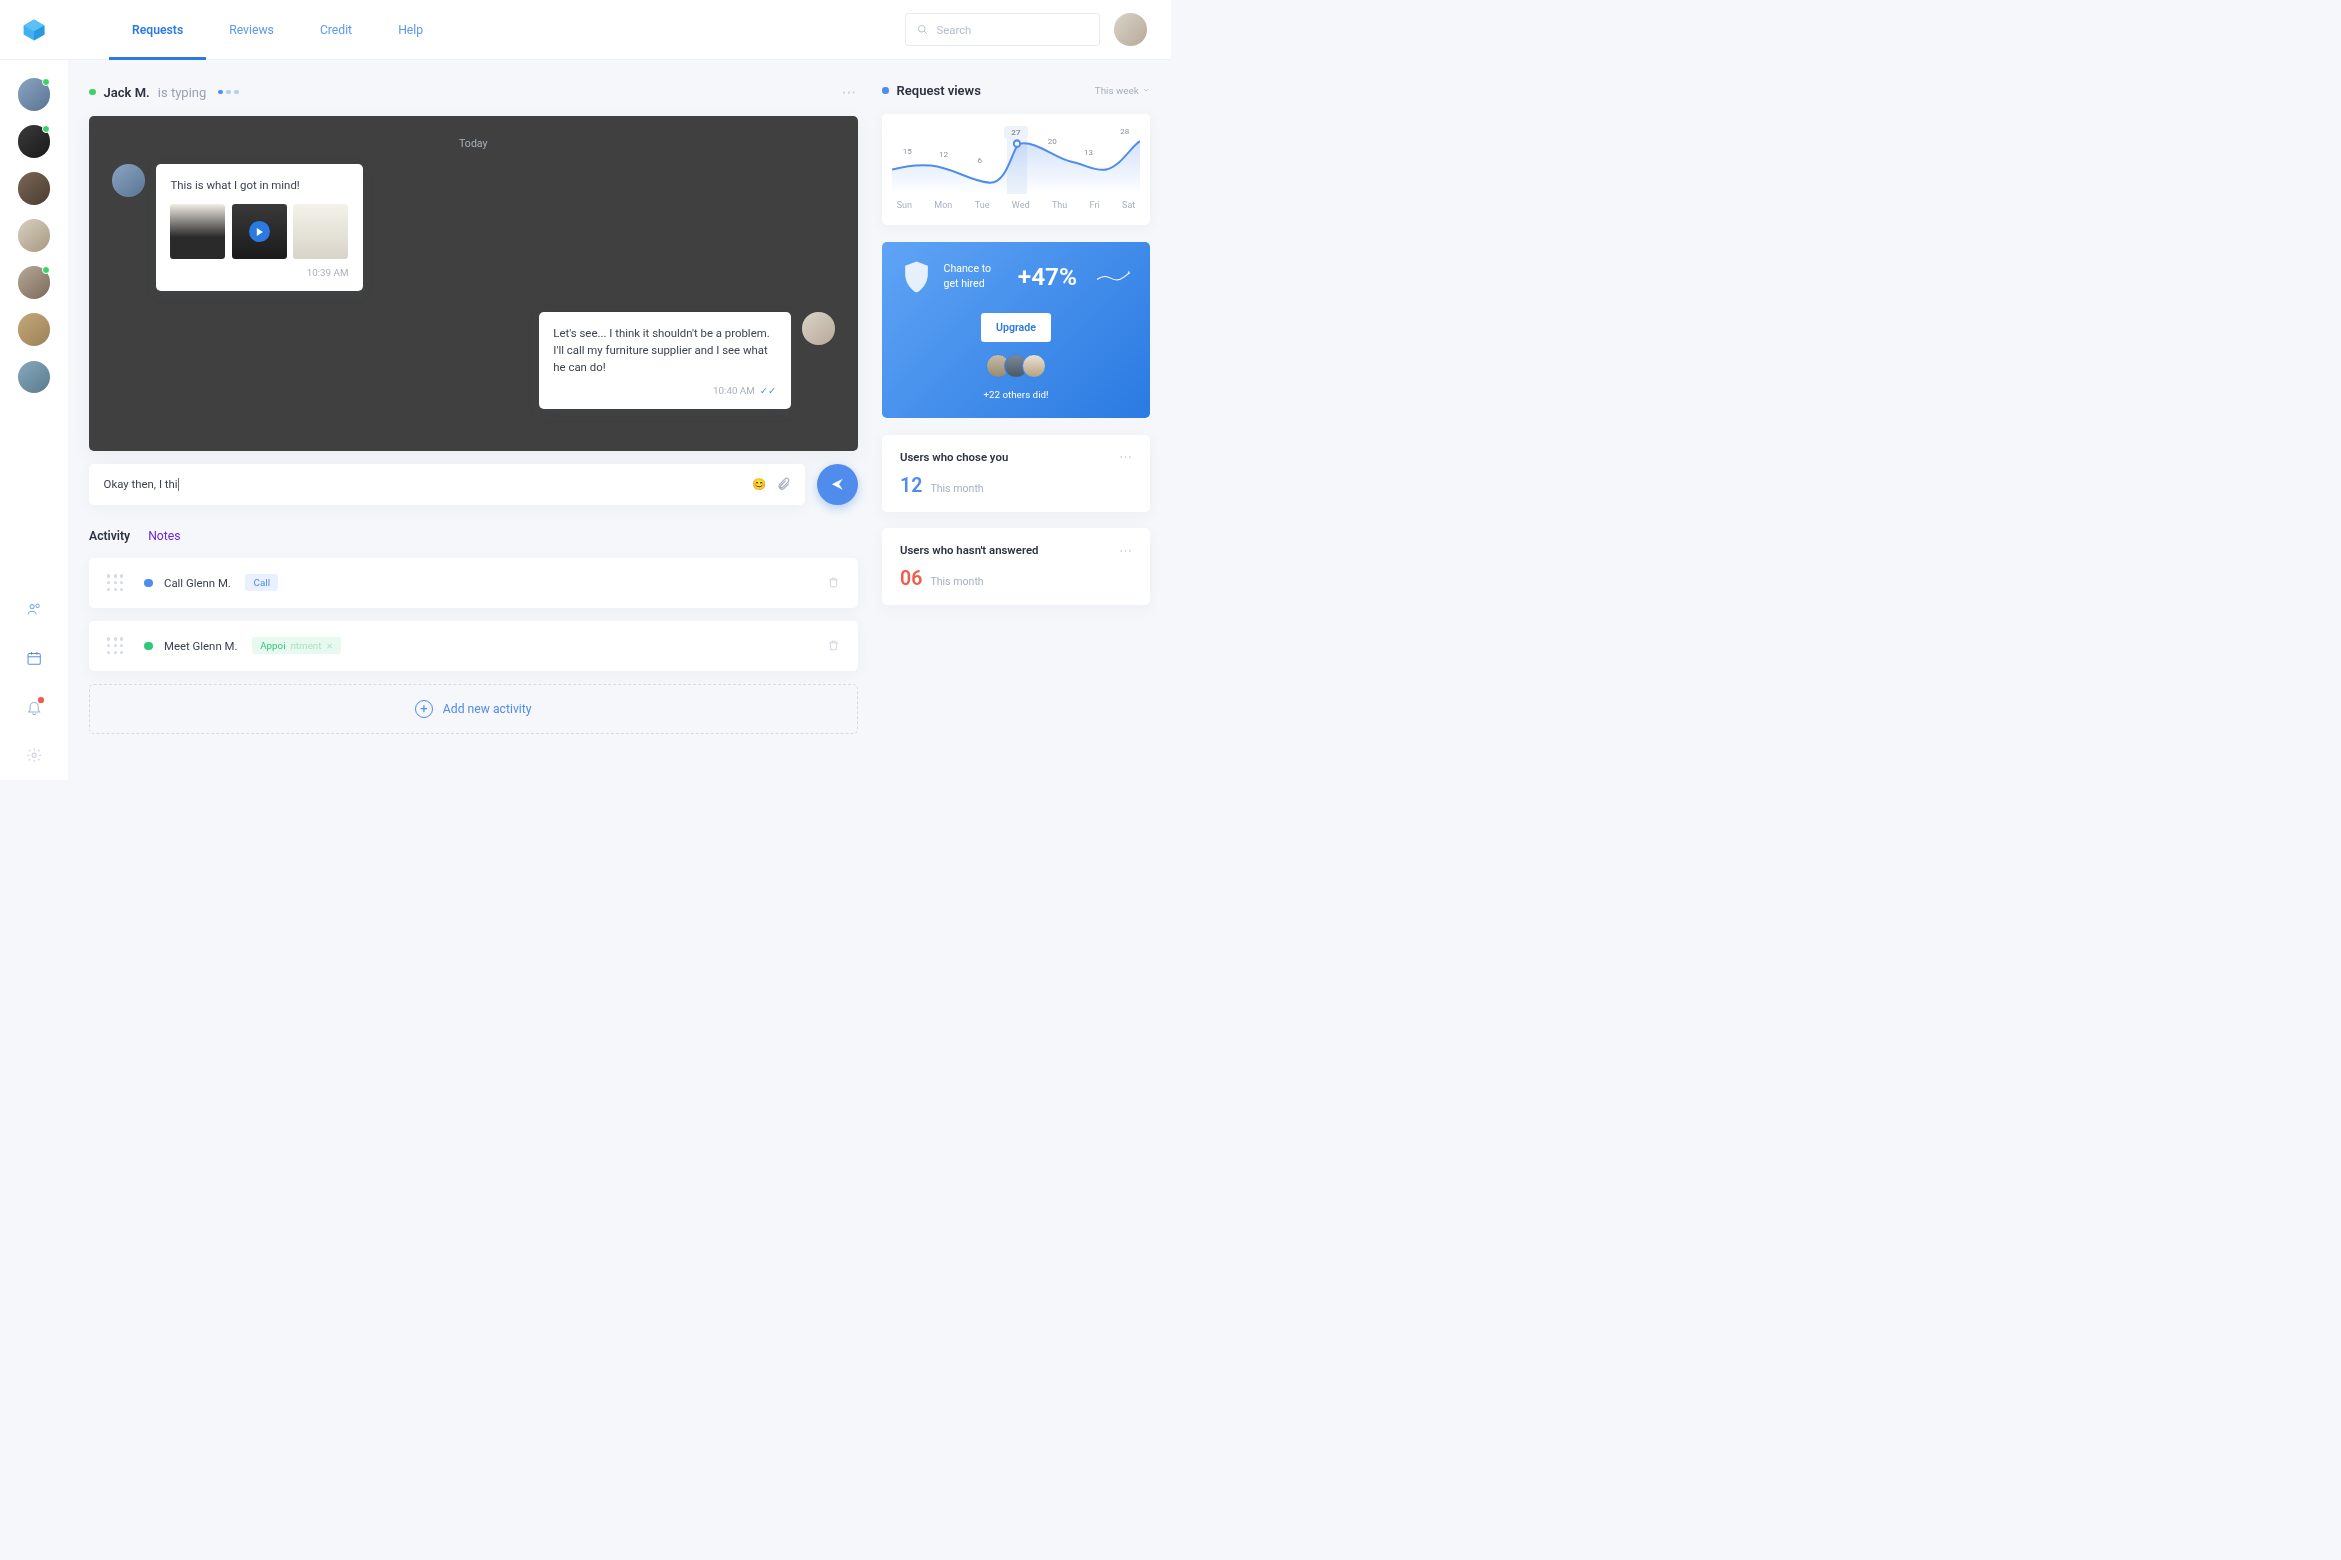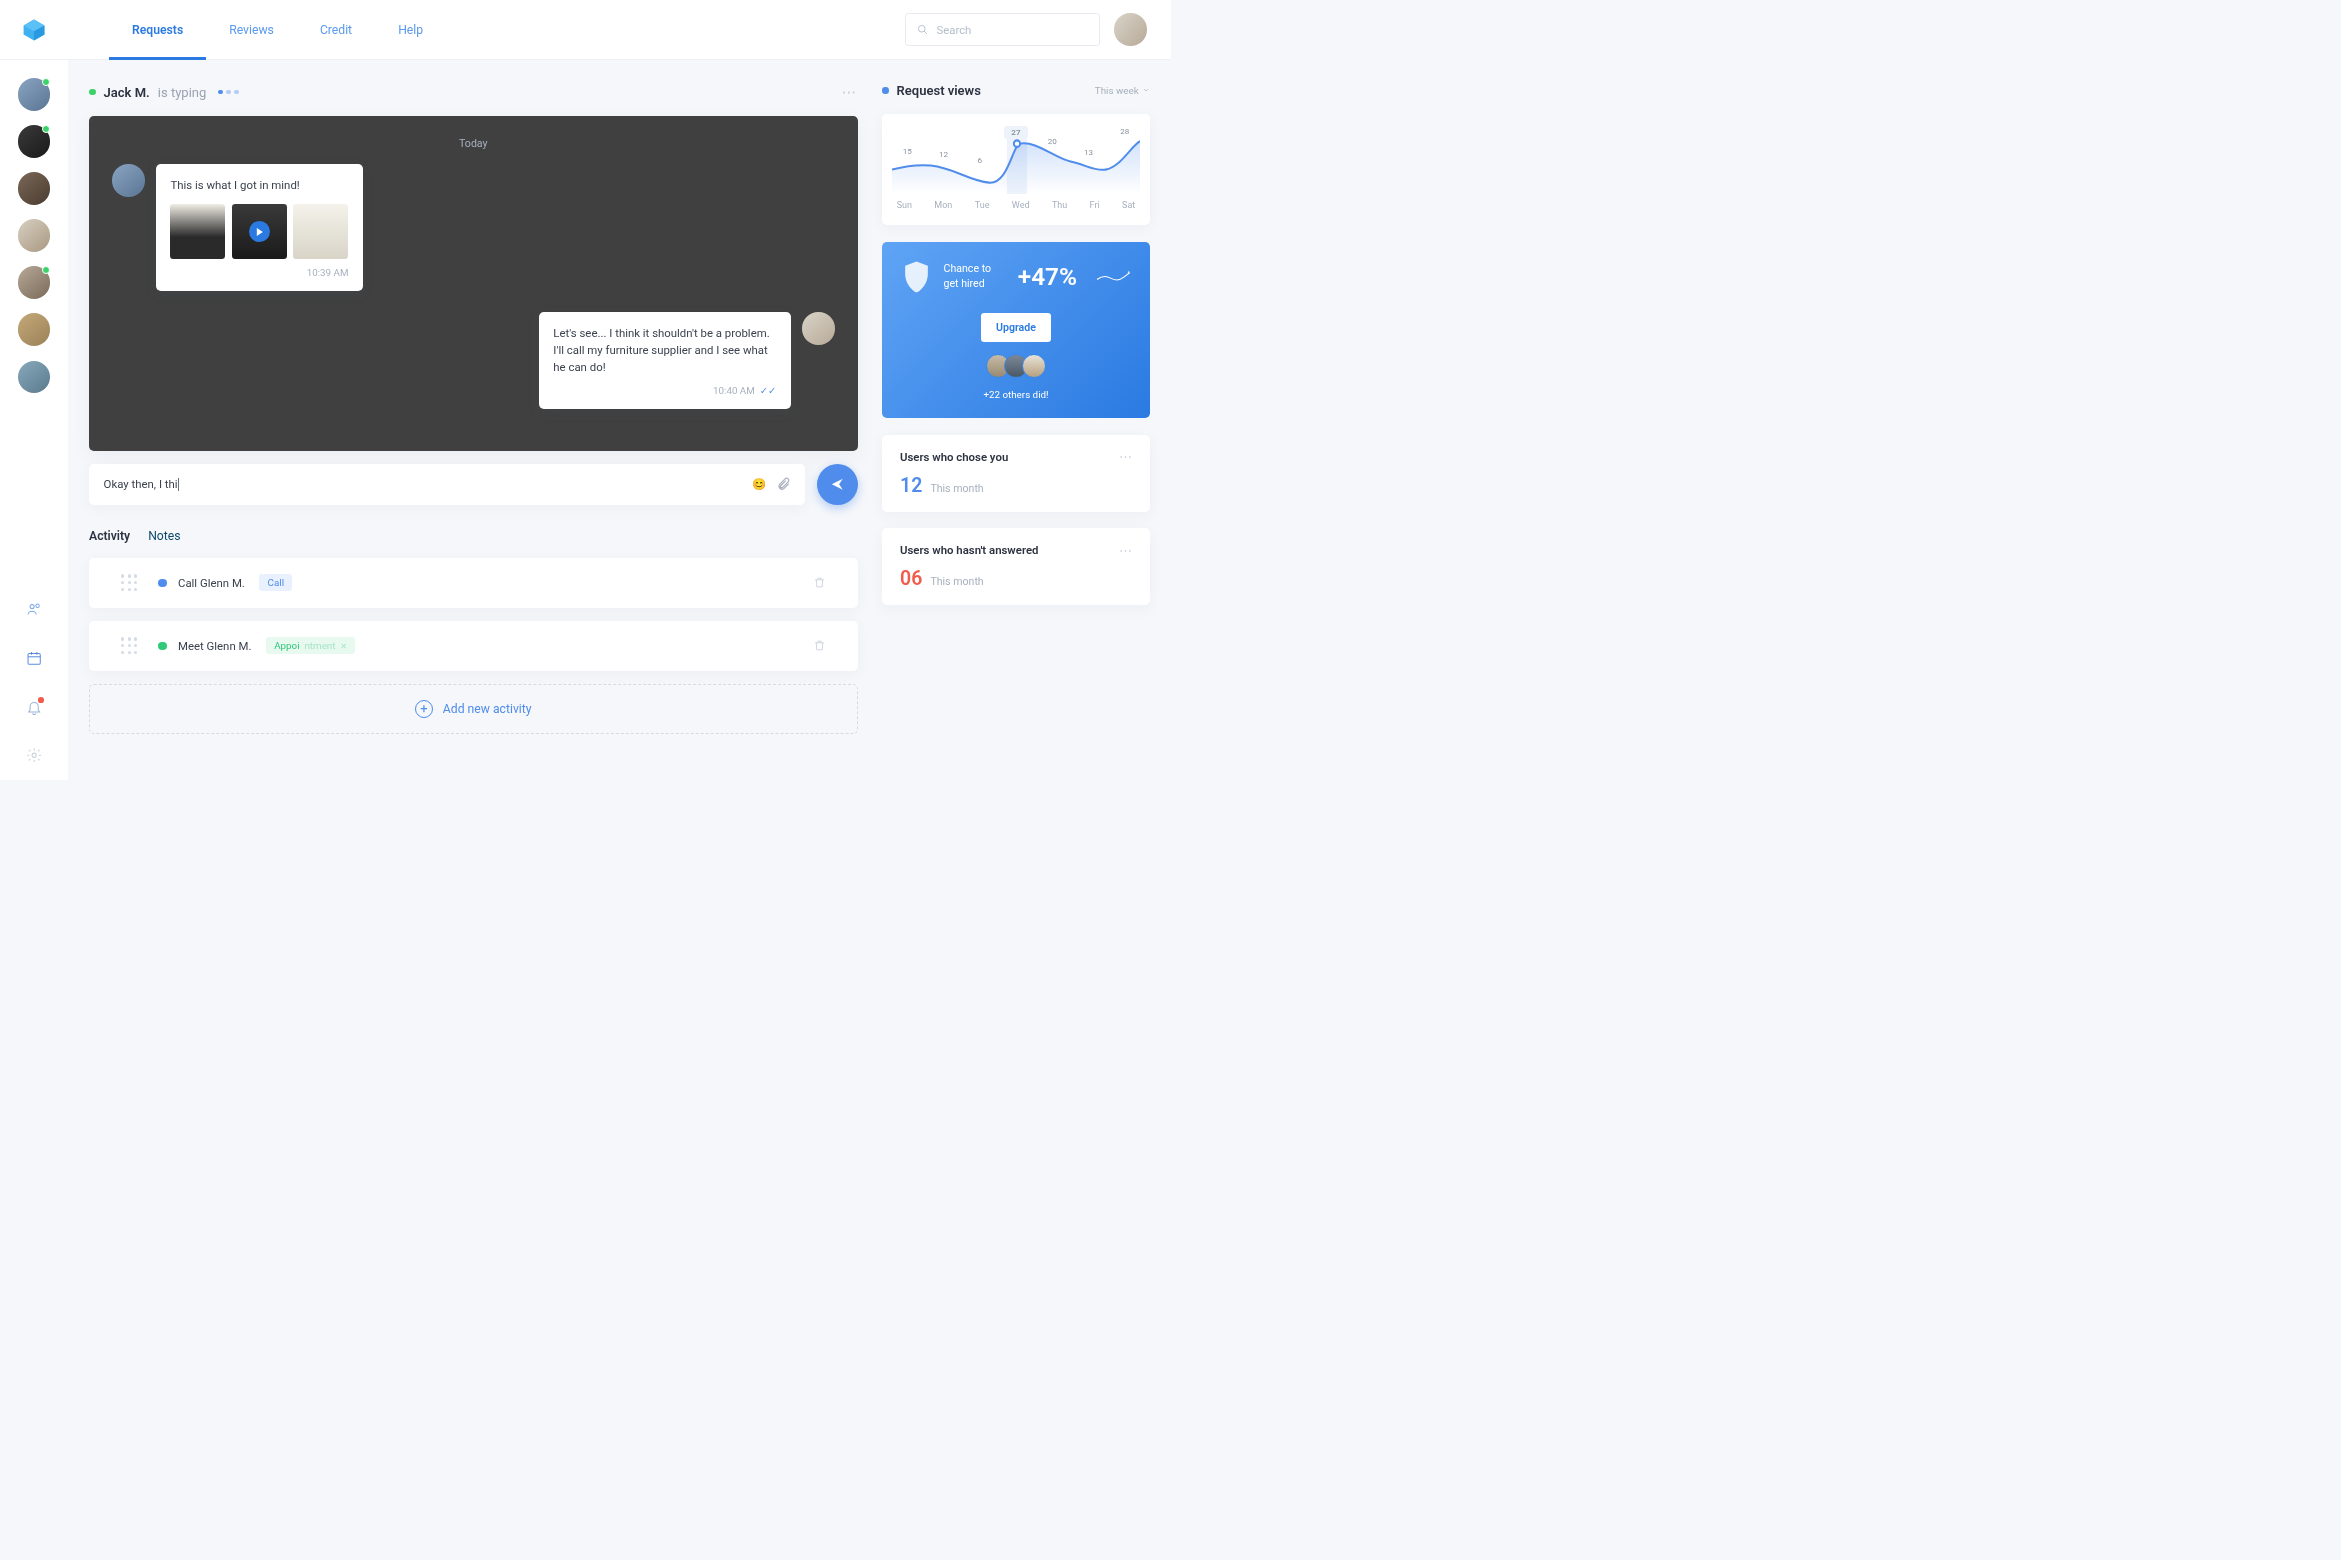--- a/index.html
+++ b/index.html
@@ -44,23 +44,23 @@
 .thumb.vid::before{content:"";position:absolute;inset:0;margin:auto;width:0;height:0;border-left:6.5px solid #fff;border-top:4.1px solid transparent;border-bottom:4.1px solid transparent;z-index:2;transform:translateX(0.8px);}
 .time{font-size:9.8px;color:#a8b0bd;margin-top:8.1px;text-align:right;}
 .msg-row.right .time{display:flex;align-items:center;justify-content:flex-end;gap:4.9px;}
 .check{color:#4f8cec;}
 .compose{display:flex;gap:11.4px;margin-top:13px;align-items:stretch;}
 .compose-inp{flex:1;background:#fff;border-radius:4.9px;height:41px;display:flex;align-items:center;padding:0 14.6px;font-size:11.4px;color:#3b424f;box-shadow:0 3.3px 13px rgba(80,100,140,.06);}
 .compose-inp .actions{margin-left:auto;display:flex;gap:9.8px;align-items:center;}
 .send-btn{width:41px;height:41px;border-radius:50%;background:#4f8cec;display:flex;align-items:center;justify-content:center;box-shadow:0 3.3px 9.8px rgba(79,140,236,.4);}
 .send-btn svg{width:14.6px;height:14.6px;}
 .act-tabs{display:flex;gap:18px;margin-top:24.4px;margin-bottom:14.6px;}
-.act-tab{font-size:12.2px;color:#0c4a6e;cursor:pointer;}
+.act-tab{font-size:12.2px;color:#6d28d9;cursor:pointer;}
 .act-tab.active{color:#2c3240;font-weight:600;}
-.act-row{background:#fff;border-radius:4.9px;height:50px;display:flex;align-items:center;padding:0 32px;margin-bottom:13px;box-shadow:0 3.3px 13px rgba(80,100,140,.05);}
+.act-row{background:#fff;border-radius:4.9px;height:50px;display:flex;align-items:center;padding:0 18px;margin-bottom:13px;box-shadow:0 3.3px 13px rgba(80,100,140,.05);}
 .drag-ic{color:#d5dbe4;margin-right:21px;display:grid;grid-template-columns:repeat(3,3.3px);gap:3.3px;}
 .drag-ic span{width:3.3px;height:3.3px;border-radius:50%;background:#d5dbe4;}
 .act-dot{width:8.1px;height:8.1px;border-radius:50%;margin-right:11.4px;}
 .act-title{font-size:11.4px;color:#3b424f;margin-right:14.6px;}
 .act-tag{font-size:9.8px;padding:3.3px 8.1px;border-radius:2.4px;display:flex;align-items:center;gap:4.9px;}
 .tag-blue{background:#e8f1fd;color:#4f8cec;}
 .tag-green{background:#e8f9f0;color:#30c97a;}
 .tag-green .edit{color:#a7e4c6;}
 .tag-green .x{color:#a7e4c6;font-size:8.1px;}
 .act-del{margin-left:auto;color:#c7ced9;}

